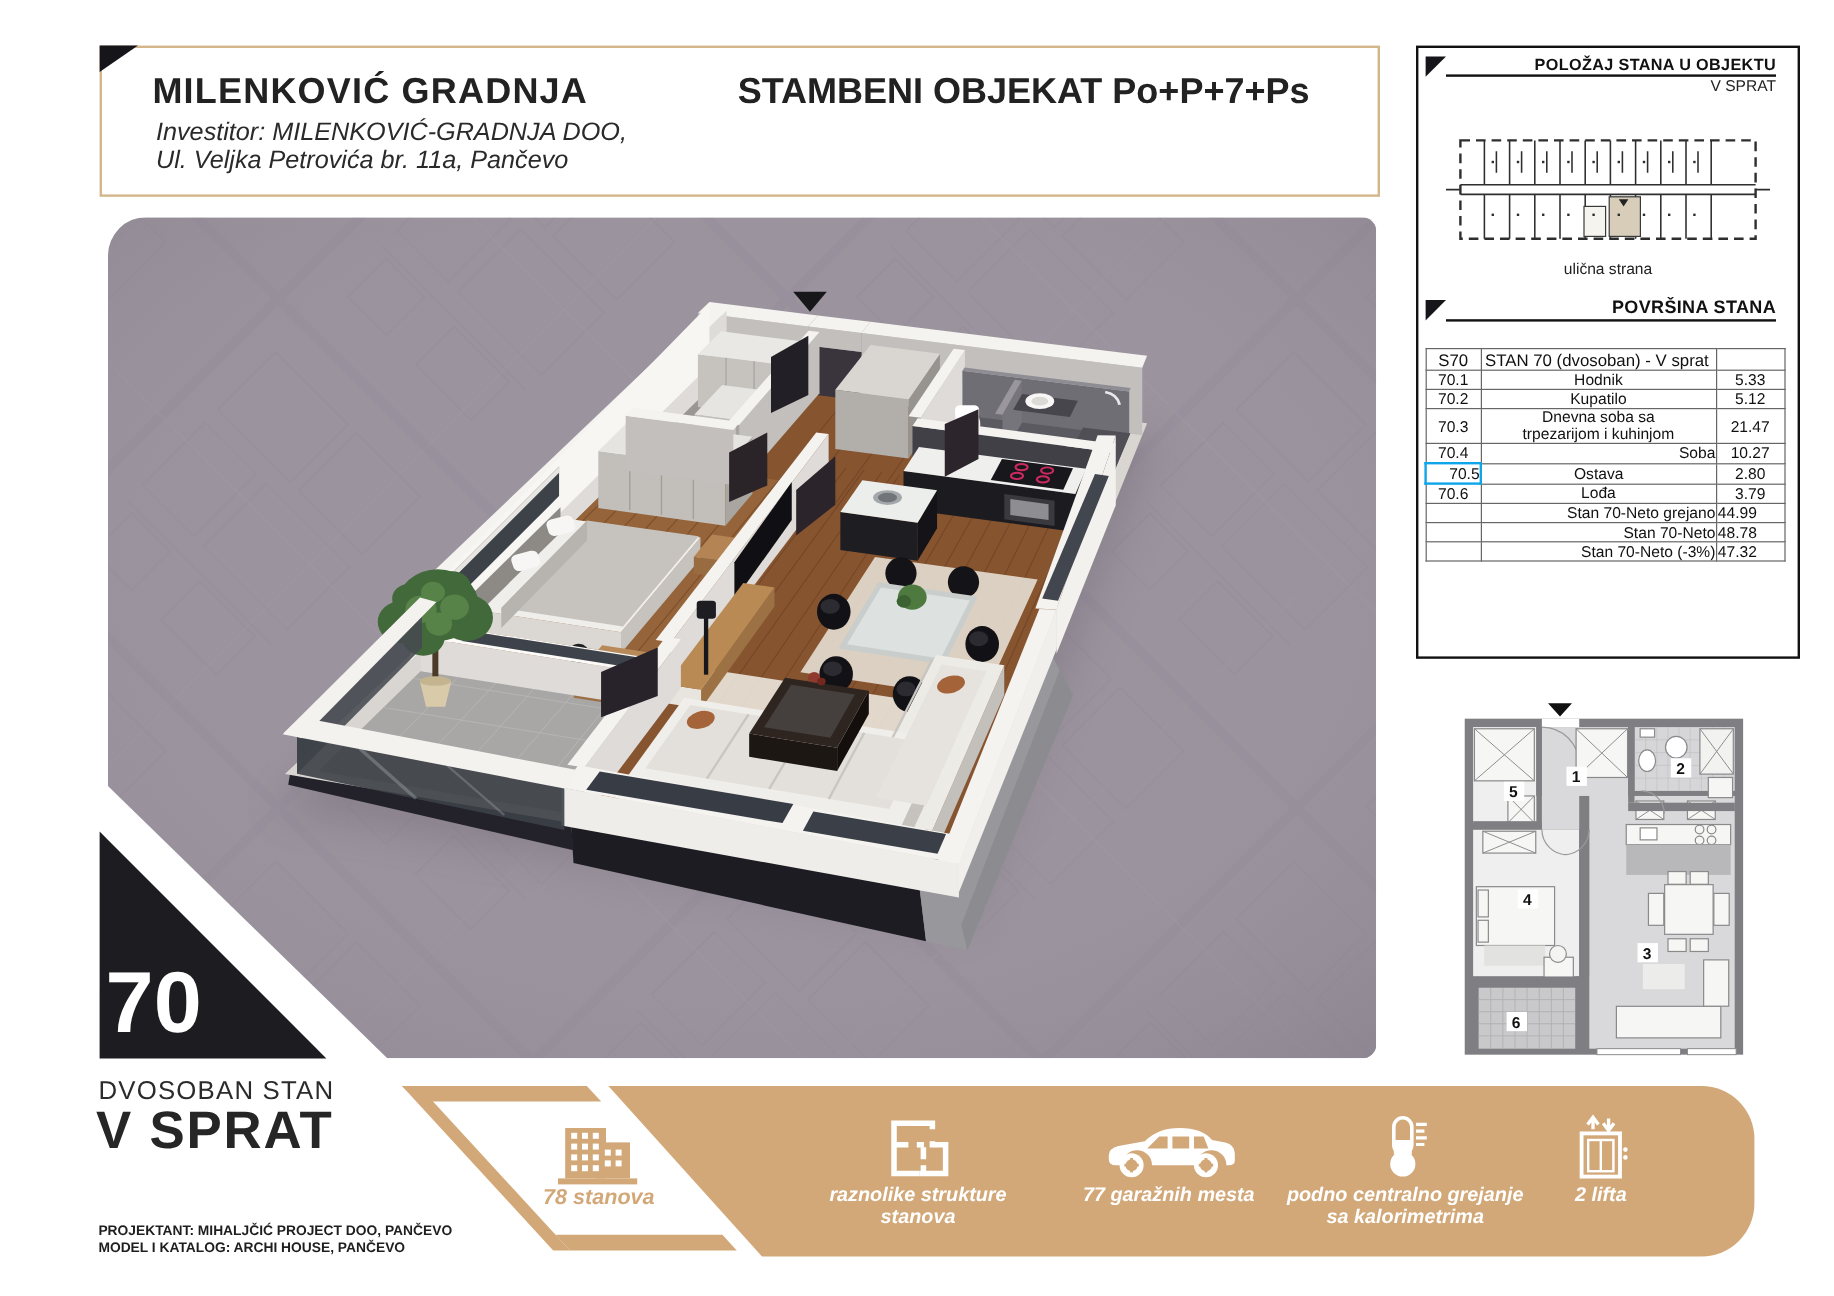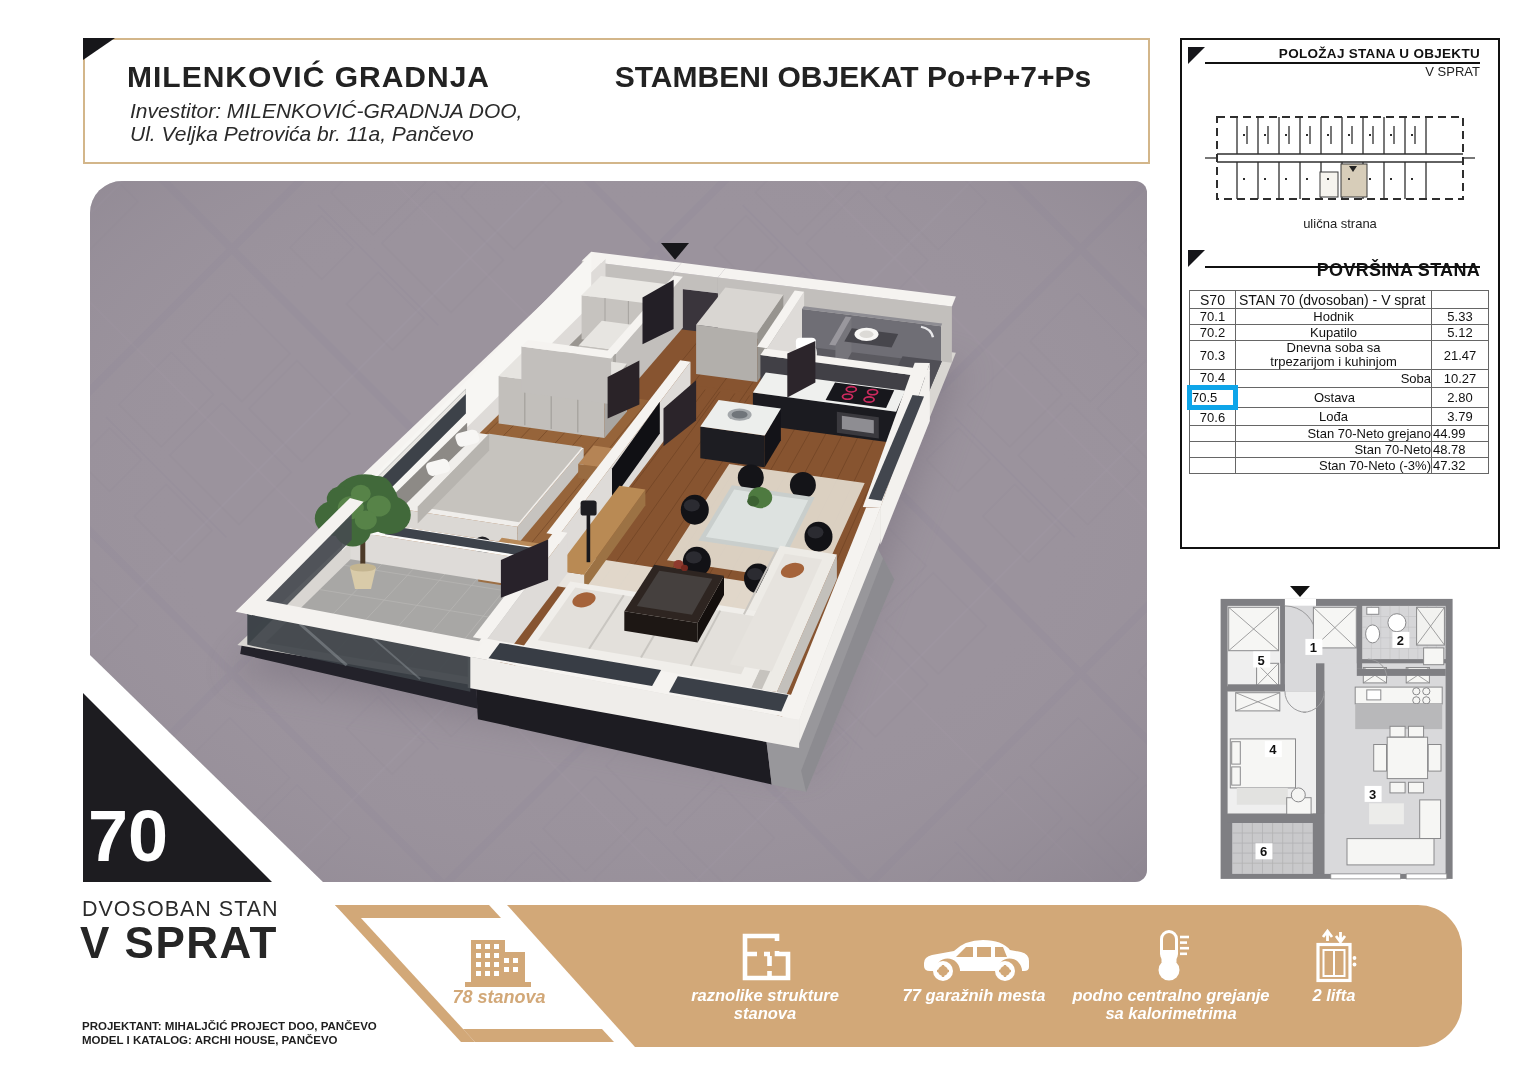--- a/index.html
+++ b/index.html
@@ -535,21 +535,21 @@
 <rect x="187" y="66" width="2" height="2"></rect>
 <rect x="208" y="22" width="2" height="2"></rect>
 <rect x="208" y="66" width="2" height="2"></rect>
 </g>
 </svg></div>
 
 <div class="abs" style="left:1240px;top:216px;width:200px;font-size:13px;color:#222;text-align:center;">ulična strana</div>
 
 <div class="abs" style="left:1188px;top:250px;width:0;height:0;border-top:17px solid #16161a;border-right:17px solid transparent;"></div>
 
-<div class="abs" style="left:1205px;top:260px;width:275px;font-size:18px;font-weight:bold;color:#111;text-align:right;letter-spacing:0.3px;">POVRŠINA STANA</div>
+<div class="abs" style="left:1205px;top:248px;width:275px;font-size:15px;font-weight:bold;color:#111;text-align:right;letter-spacing:0.3px;">POVRŠINA STANA</div>
 <div class="abs" style="left:1205px;top:266px;width:275px;border-top:2px solid #111;"></div>
 
 <table class="abs" style="left:1187px;top:290px;border-collapse:collapse;font-size:13px;color:#111;table-layout:fixed;width:299px;" cellspacing="0">
 <colgroup>
         <col style="width:46px">
         <col style="width:196px">
         <col style="width:57px">
       </colgroup>
 <tbody>
         <tr style="height:18px;">
@@ -571,21 +571,21 @@
           <td style="border:1px solid #666;padding:0;white-space:nowrap;overflow:hidden;text-align:center;">70.3</td>
           <td style="border:1px solid #666;padding:0;white-space:nowrap;overflow:hidden;text-align:center;line-height:14px;">Dnevna soba sa<br>trpezarijom i kuhinjom</td>
           <td style="border:1px solid #666;padding:0;white-space:nowrap;overflow:hidden;text-align:center;">21.47</td>
         </tr>
 <tr style="height:14px;">
           <td style="border:1px solid #666;padding:0;white-space:nowrap;overflow:hidden;text-align:center;">70.4</td>
           <td style="border:1px solid #666;padding:0;white-space:nowrap;overflow:hidden;text-align:right;line-height:14px;margin-top:16px;">Soba</td>
           <td style="border:1px solid #666;padding:0;white-space:nowrap;overflow:hidden;text-align:center;">10.27</td>
         </tr>
 <tr style="height:14px;">
-          <td style="border:5px solid #0ea5e9;padding:0;white-space:nowrap;overflow:hidden;text-align:left;">70.5</td>
+          <td style="border:2px solid #0ea5e9;padding:0;white-space:nowrap;overflow:hidden;text-align:right;">70.5</td>
           <td style="border:1px solid #666;padding:0;white-space:nowrap;overflow:hidden;text-align:center;line-height:14px;">Ostava</td>
           <td style="border:1px solid #666;padding:0;white-space:nowrap;overflow:hidden;text-align:center;">2.80</td>
         </tr>
 <tr style="height:14px;">
           <td style="border:1px solid #666;padding:0;white-space:nowrap;overflow:hidden;text-align:center;">70.6</td>
           <td style="border:1px solid #666;padding:0;white-space:nowrap;overflow:hidden;text-align:center;line-height:14px;">Lođa</td>
           <td style="border:1px solid #666;padding:0;white-space:nowrap;overflow:hidden;text-align:center;">3.79</td>
         </tr>
 <tr style="height:14px;">
           <td style="border:1px solid #666;padding:0;white-space:nowrap;overflow:hidden;"></td>

